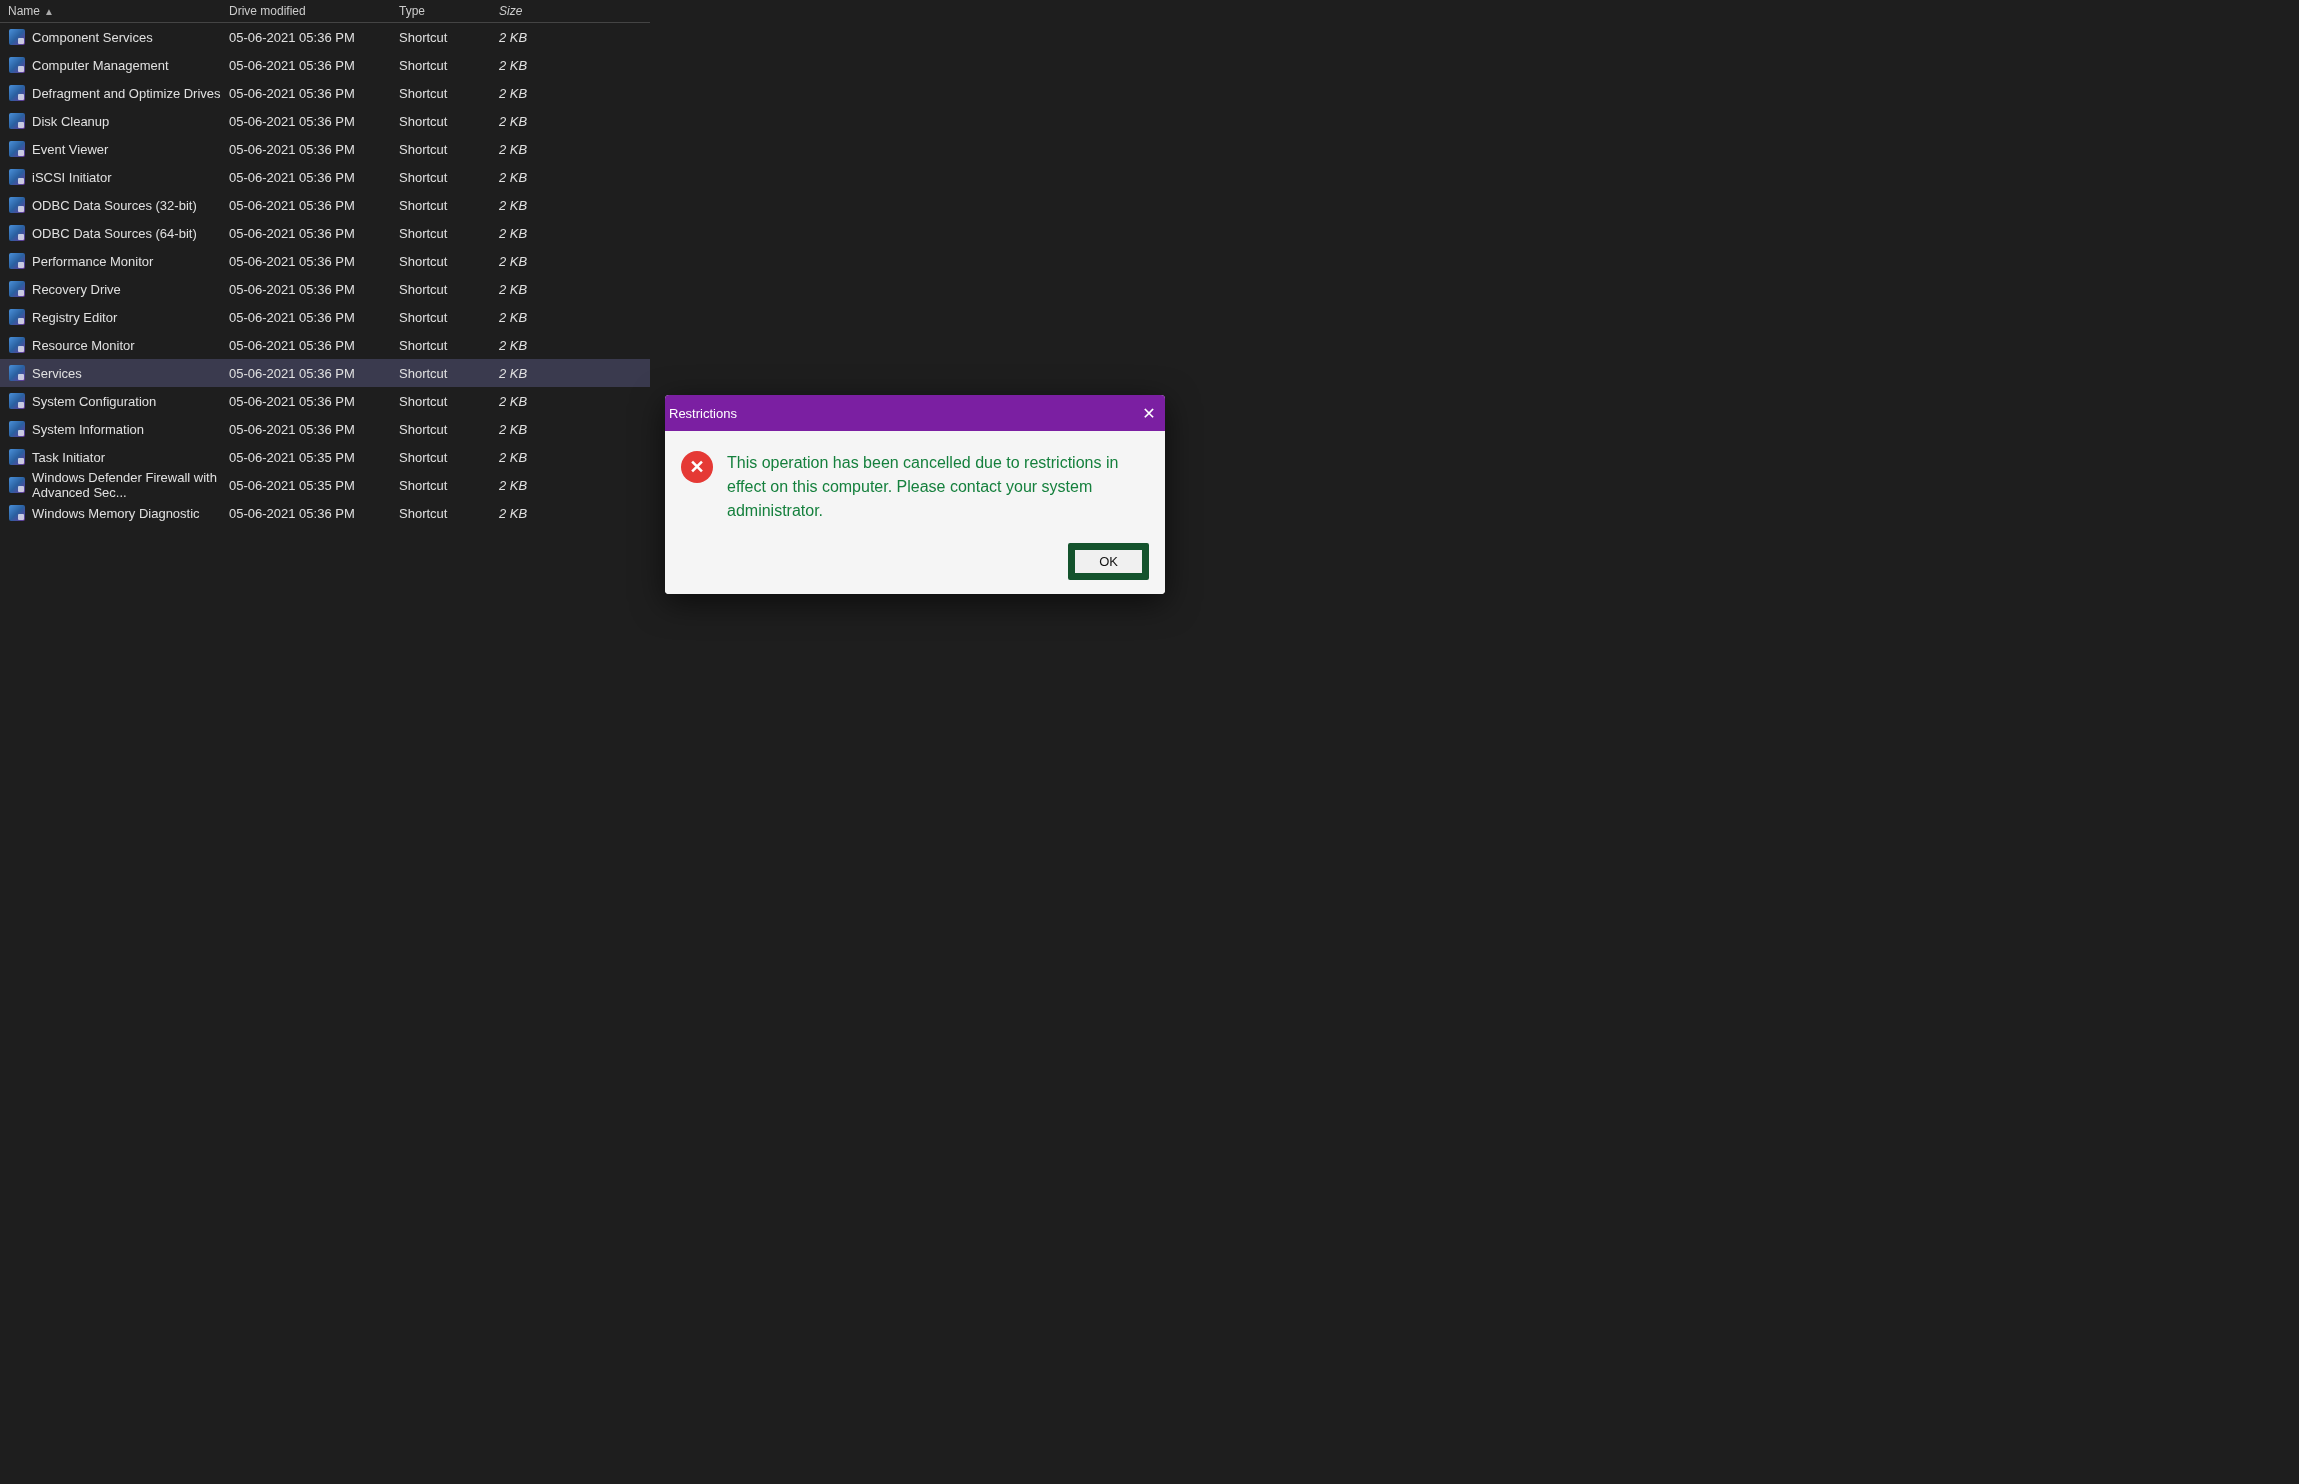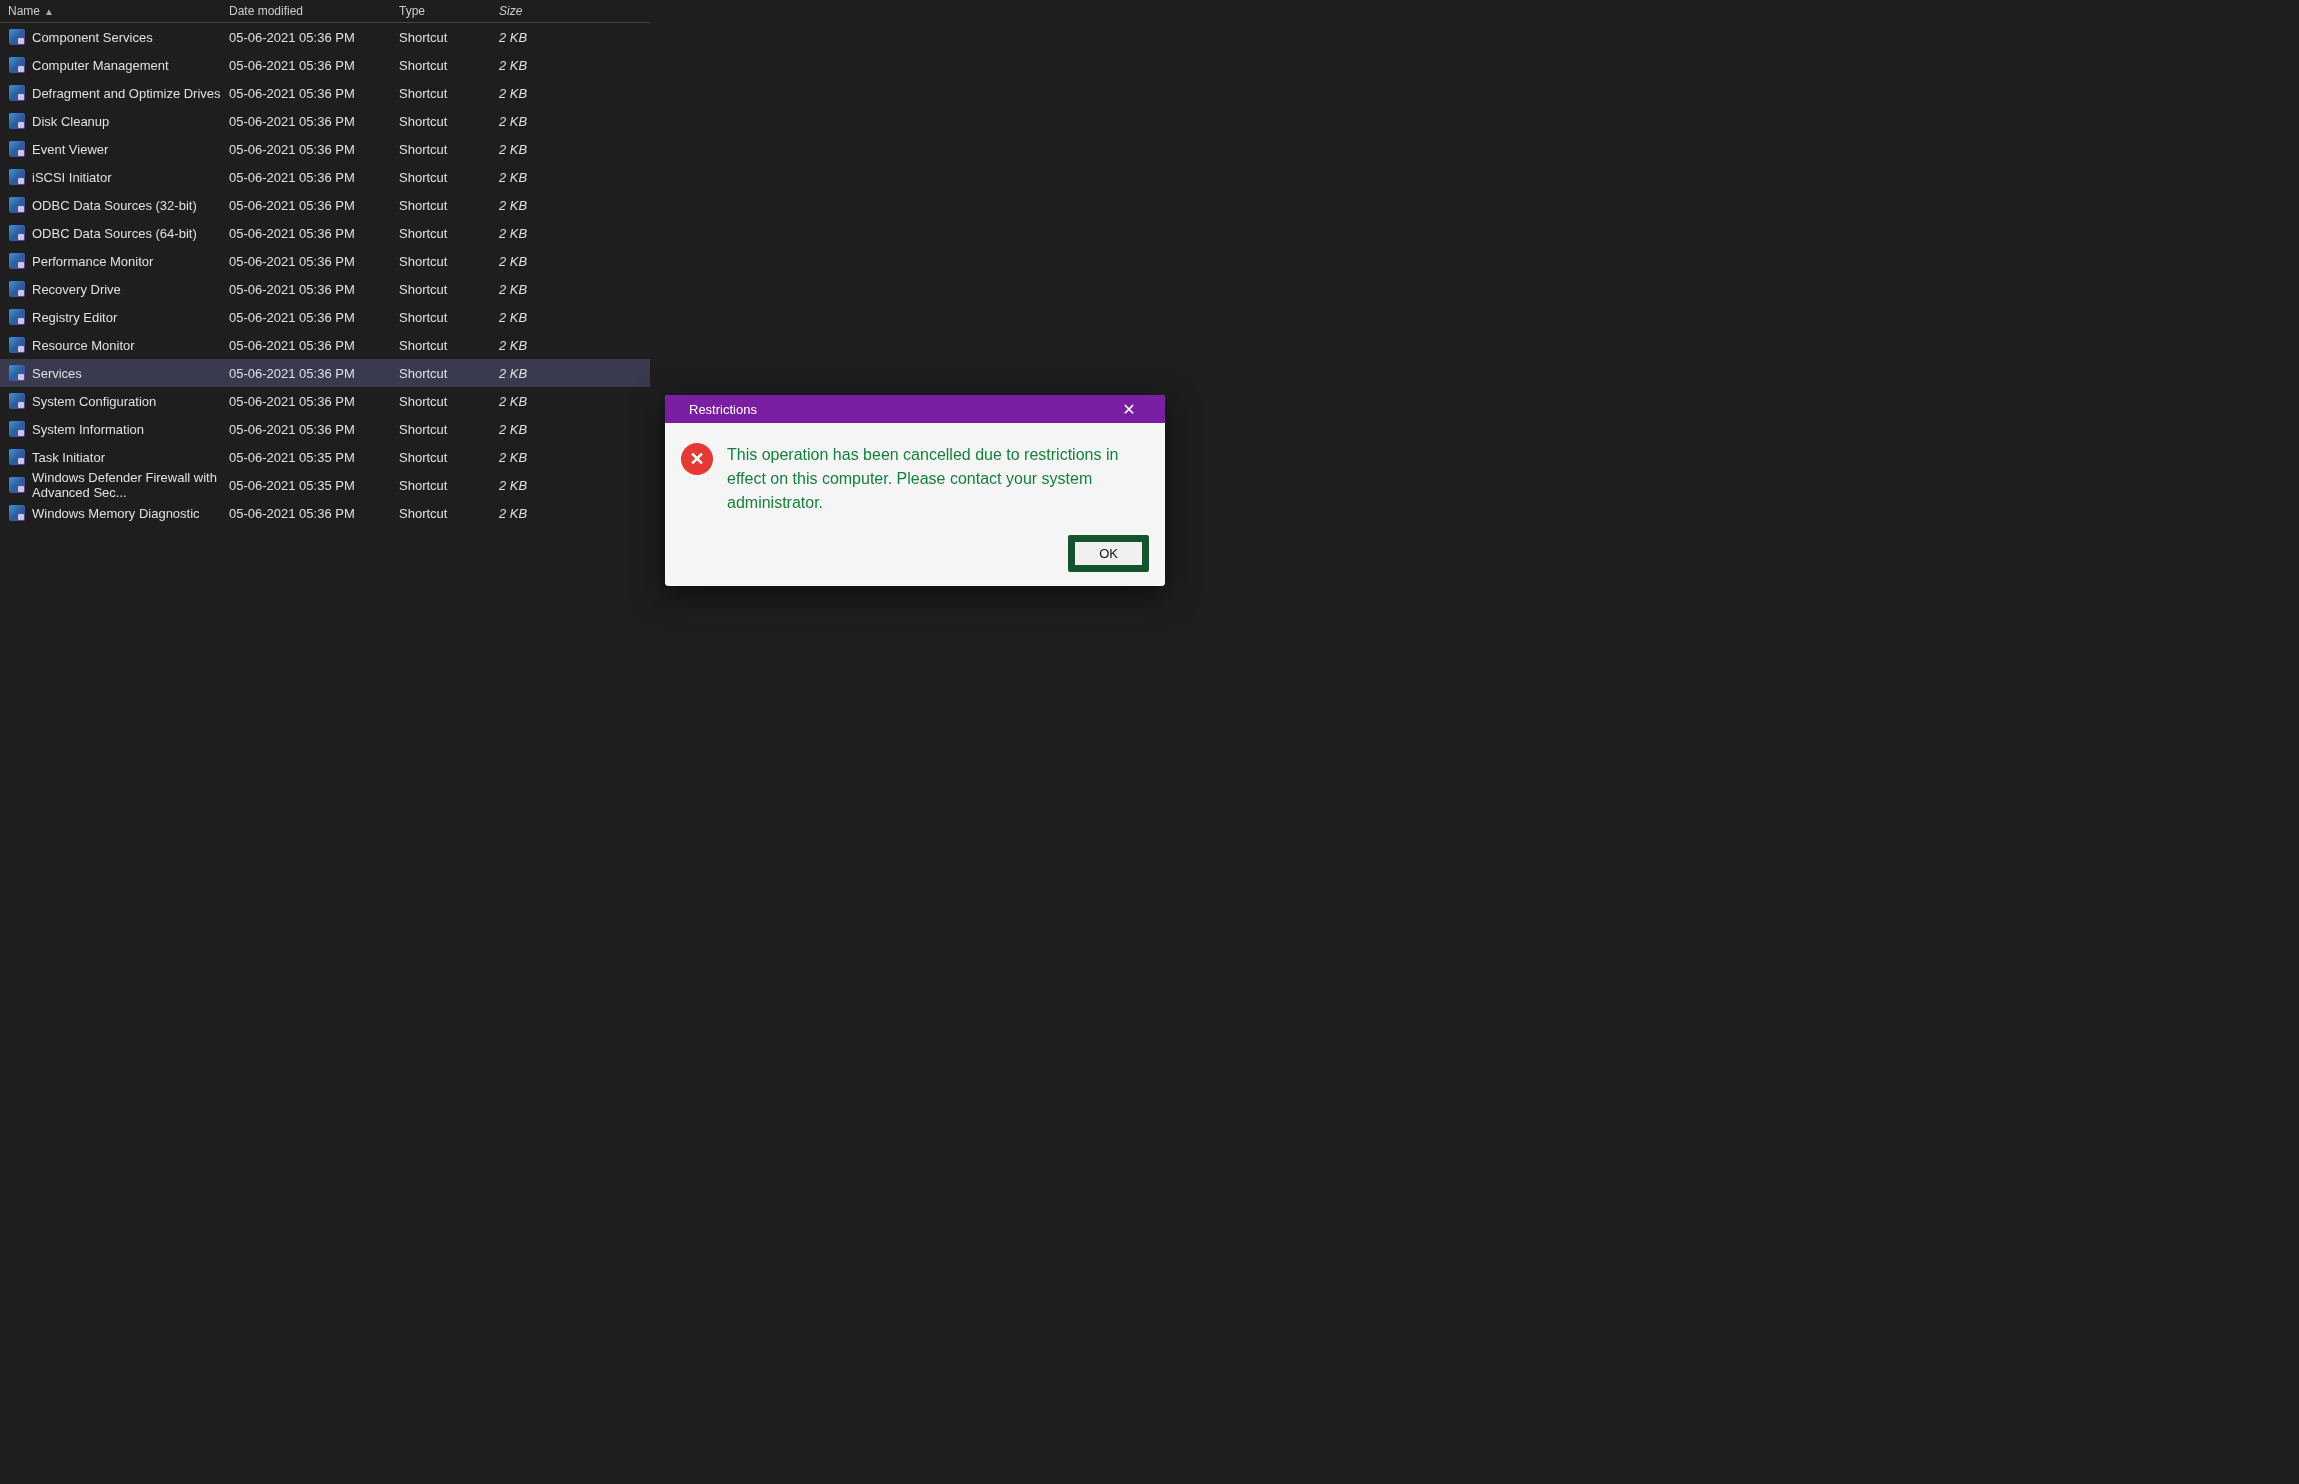--- a/index.html
+++ b/index.html
@@ -91,22 +91,22 @@
       border-radius: 4px;
       overflow: hidden;
       box-shadow: 0 8px 32px rgba(0,0,0,0.6);
     }
     .dialog-titlebar {
       background: #7b1fa2;
       color: white;
       display: flex;
       align-items: center;
       justify-content: space-between;
-      padding: 8px 24px;
-      height: 28px;
+      padding: 8px 4px;
+      height: 36px;
     }
     .dialog-title {
       font-size: 13px;
       font-weight: 400;
     }
     .dialog-close {
       width: 24px;
       height: 24px;
       background: transparent;
       border: none;
@@ -162,21 +162,21 @@
 </head>
 <body>
 
 <div class="file-list">
   <div class="col-headers">
     <div class="col-name">
       <span>Name</span>
       <span class="sort-arrow">▲</span>
     </div>
     <div class="col-date">
-      <span>Date modified</span>
+      <span>Drive modified</span>
     </div>
     <div class="col-type">
       <span>Type</span>
     </div>
     <div class="col-size">
       <span>Size</span>
     </div>
   </div>
   <div id="file-rows-container">
       <div class="file-row">

